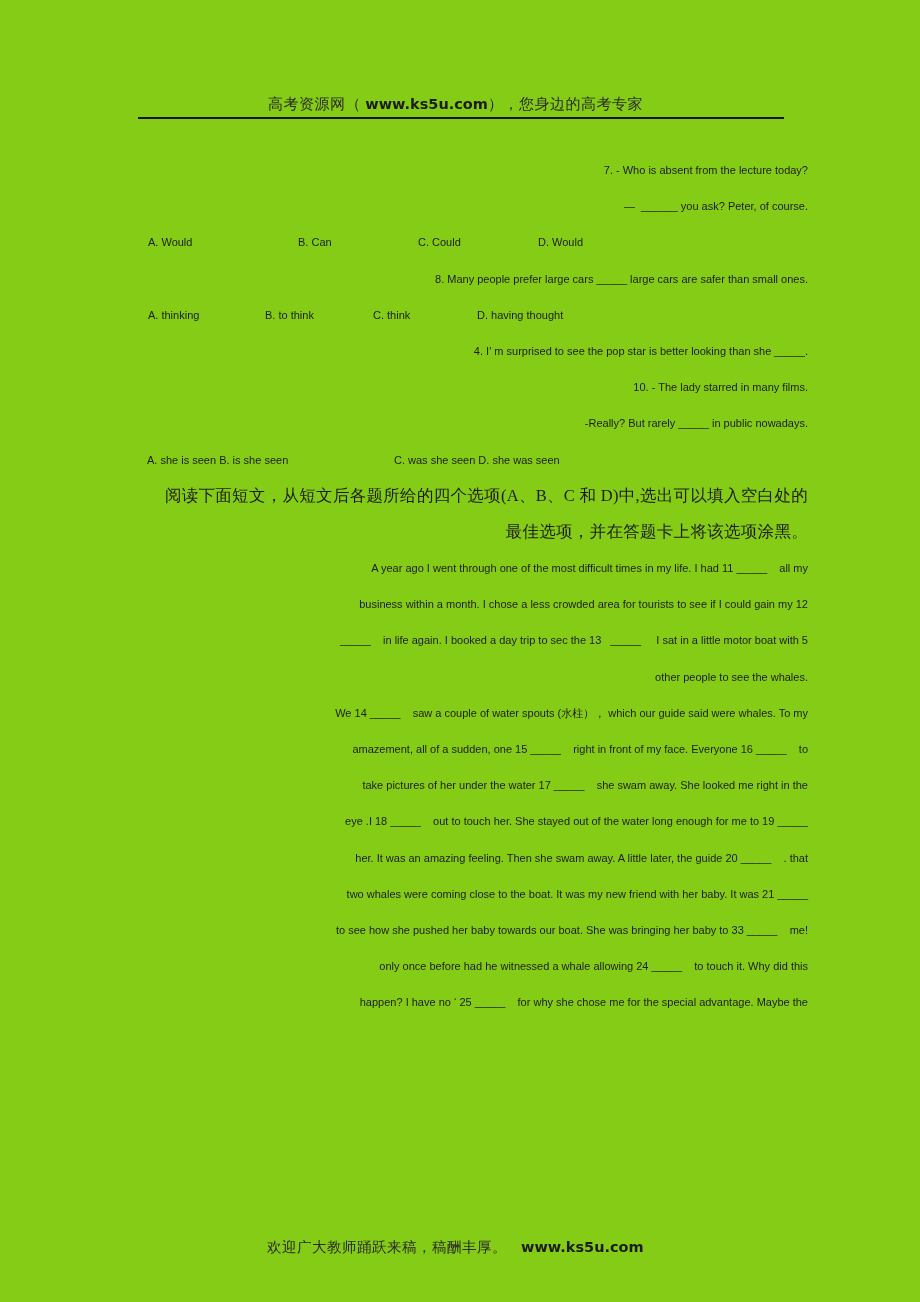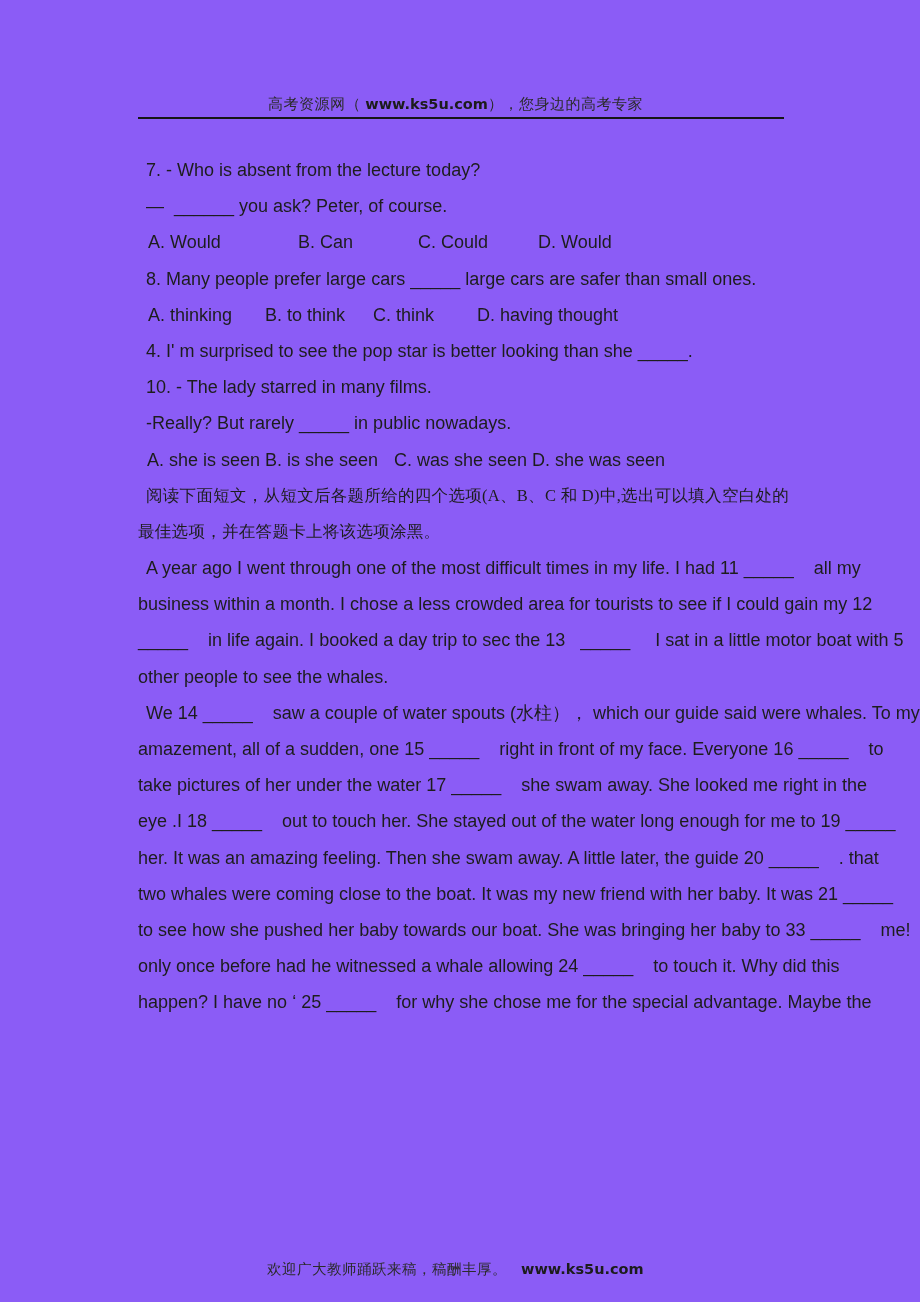--- a/index.html
+++ b/index.html
@@ -2,21 +2,21 @@
 <html><head>
 <meta charset="utf-8">
 <title>Exam Paper</title>
 <style>
   html,body{margin:0;padding:0;}
   body{
     width:920px;height:1302px;background:#ffffff;position:relative;
     font-family:"Liberation Sans","DejaVu Sans",sans-serif;color:#1d1d1d;
     overflow:hidden;
   }
-  .page{position:absolute;inset:0;background:#8b5cf6;}
+  .page{position:absolute;inset:0;background:#84cc16;text-align:right;}
 
   
   .header-text{
     position:absolute;left:268px;top:95px;
     font-family:"Liberation Serif","DejaVu Serif",serif;
     font-size:15px;color:#2b2b2b;white-space:pre;letter-spacing:0.5px;
   }
   .header-text .url,
   .footer .url{
     font-family:"DejaVu Sans","Liberation Sans",sans-serif;
@@ -24,41 +24,41 @@
   }
   .rule{
     position:absolute;left:138px;top:117px;width:646px;height:2px;
     background:#161616;
   }
 
   
   .doc{position:absolute;left:138px;top:152px;width:670px;}
   .line{
     height:36.2px;line-height:36.2px;white-space:pre;
-    font-size:18px;color:#1d1d1d;
+    font-size:11px;color:#1d1d1d;
   }
   .ind{padding-left:8px;}
   .zh{
     font-family:"Liberation Serif","DejaVu Serif",serif;
     font-size:16.5px;letter-spacing:0.3px;
   }
 
   
   .opt-row{position:relative;}
   .opt{position:absolute;top:0;white-space:pre;}
   .q7 .o0{left:10px}.q7 .o1{left:160px}.q7 .o2{left:280px}.q7 .o3{left:400px}
   .q8 .o0{left:10px}.q8 .o1{left:127px}.q8 .o2{left:235px}.q8 .o3{left:339px}
   .q9 .o0{left:10px}.q9 .o1{left:281px}
   .q10 .o0{left:9px}.q10 .o1{left:256px}
 
   
   .footer{
     position:absolute;left:267px;top:1238px;
     font-family:"Liberation Serif","DejaVu Serif",serif;
-    font-size:14.5px;color:#2b2b2b;white-space:pre;letter-spacing:0.5px;margin-top:22px;
+    font-size:14.5px;color:#2b2b2b;white-space:pre;letter-spacing:0.5px;
   }
   .footer .url{margin-left:14px;}
 </style>
 </head>
 <body>
 
 <div class="page">
 
   <div class="header-text"><span>高考资源网（ </span><span class="url">www.ks5u.com</span><span>），您身边的高考专家</span></div>
   <div class="rule"></div>

